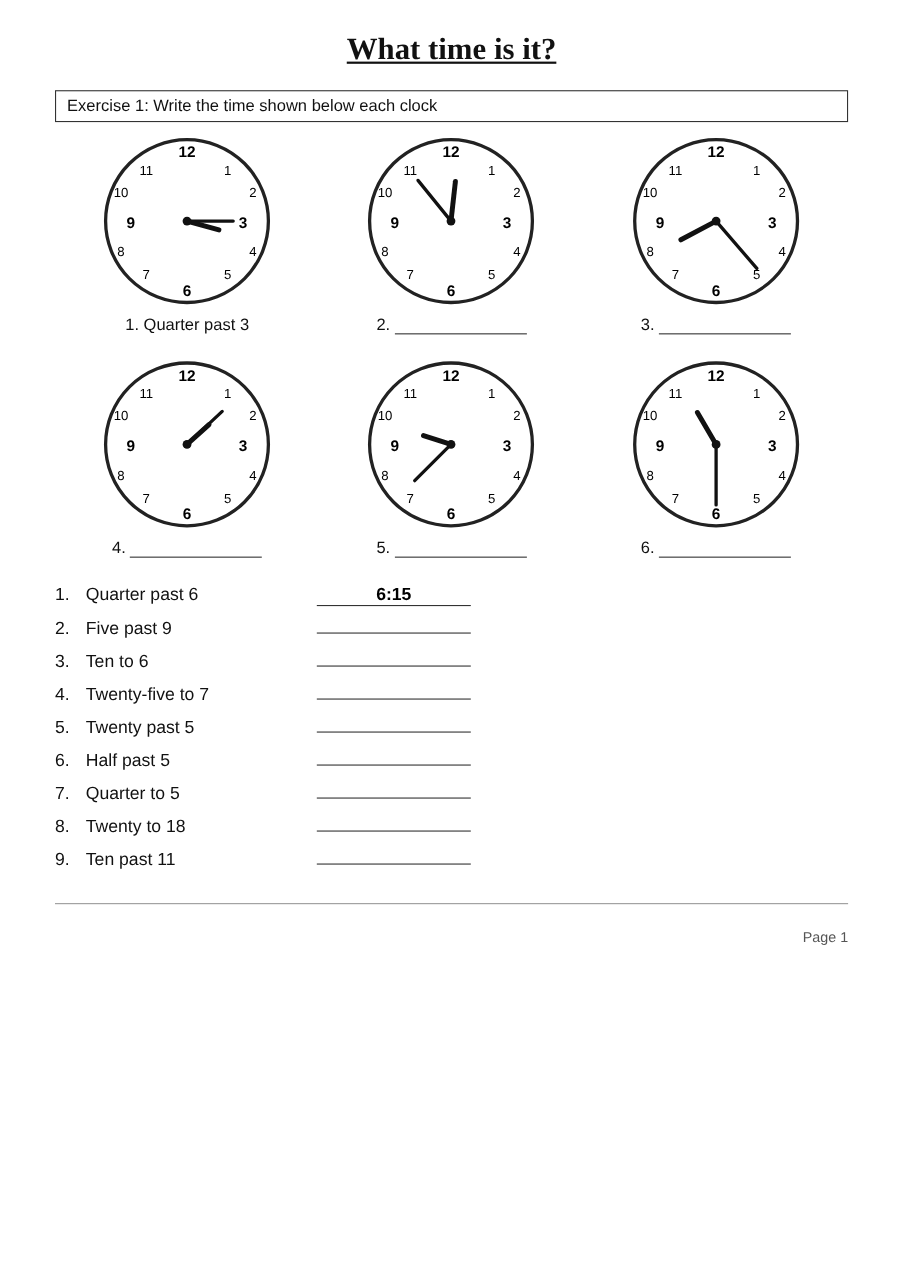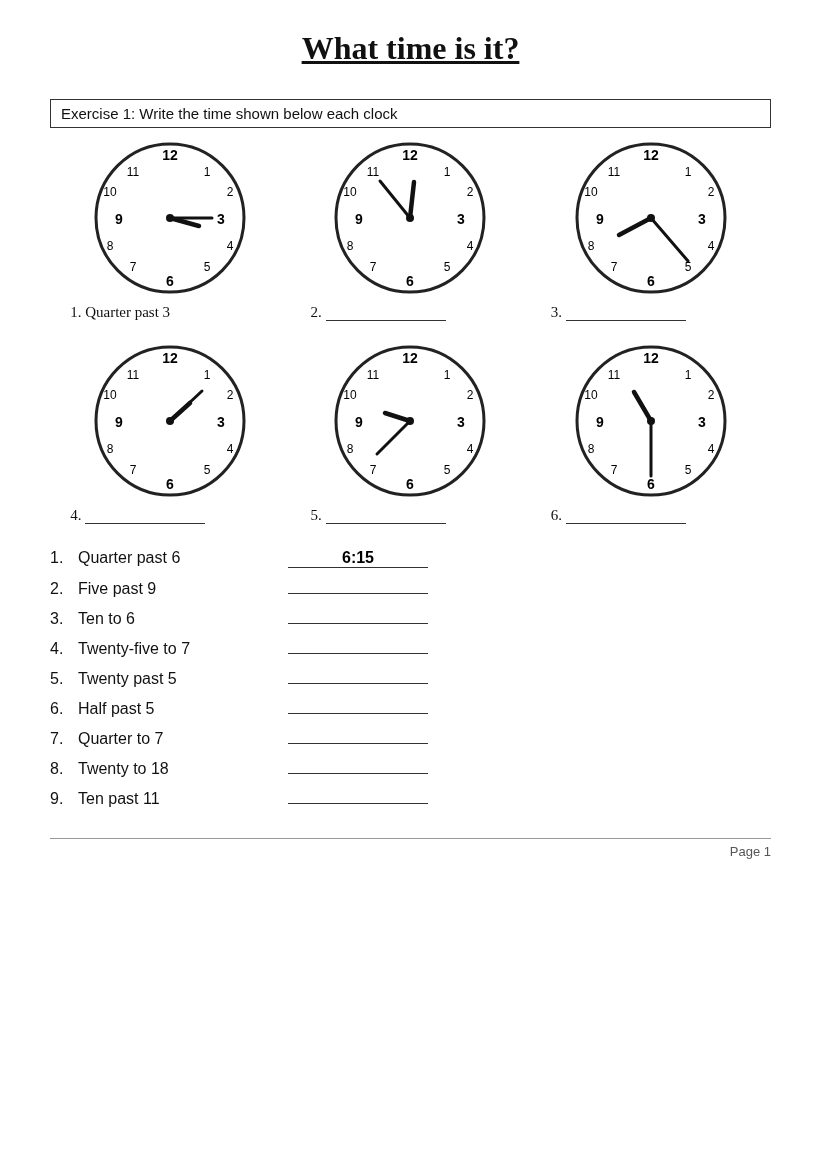--- a/index.html
+++ b/index.html
@@ -6,24 +6,24 @@
     body {
       background: #fff;
       font-family: 'Comic Sans MS', 'Chalkboard SE', cursive, sans-serif;
       width: 821px;
       min-height: 1169px;
       padding: 30px 50px;
       color: #111;
     }
     h1 {
       text-align: center;
-      font-size: 32px;
+      font-size: 28px;
       font-weight: bold;
       text-decoration: underline;
-      margin-bottom: 32px;
+      margin-bottom: 20px;
       font-family: 'Comic Sans MS', cursive;
     }
     .exercise-box {
       border: 1.5px solid #333;
       padding: 5px 10px;
       font-size: 15px;
       font-family: Arial, sans-serif;
     }
     .clocks-row {
       display: flex;
@@ -32,23 +32,23 @@
       margin: 10px 0 5px 0;
     }
     .clock-item {
       display: flex;
       flex-direction: column;
       align-items: center;
     }
     .clock-label {
       margin-top: 6px;
       font-size: 15px;
-      font-family: Liberation Serif, serif;
+      font-family: Liberation Sans, sans-serif;
       width: 200px;
-      text-align: left;
+      text-align: center;
     }
     .answer-line {
       display: inline-block;
       border-bottom: 1.5px solid #333;
       width: 120px;
       margin-left: 4px;
       vertical-align: bottom;
     }
     svg.clock-face {
       width: 160px;
@@ -77,21 +77,21 @@
       border-bottom: 1.5px solid #333;
       width: 140px;
       margin-left: 10px;
       font-weight: bold;
       color: #000000;
       text-align: center;
     }
     .footer-line {
       border-top: 1px solid #999;
       margin-top: 30px;
-      padding-top: 5px;
+      padding-top: 22px;
       text-align: right;
       font-size: 13px;
       font-family: Arial, sans-serif;
       color: #555;
     }
   </style>
 </head>
 <body>
 
 <h1>What time is it?</h1>
@@ -288,21 +288,21 @@
       <span class="ex2-text">Twenty past 5</span>
       <span class="ex2-answer"></span>
     </li>
     <li>
       <span class="ex2-num">6.</span>
       <span class="ex2-text">Half past 5</span>
       <span class="ex2-answer"></span>
     </li>
     <li>
       <span class="ex2-num">7.</span>
-      <span class="ex2-text">Quarter to 7</span>
+      <span class="ex2-text">Quarter to 5</span>
       <span class="ex2-answer"></span>
     </li>
     <li>
       <span class="ex2-num">8.</span>
       <span class="ex2-text">Twenty to 18</span>
       <span class="ex2-answer"></span>
     </li>
     <li>
       <span class="ex2-num">9.</span>
       <span class="ex2-text">Ten past 11</span>

